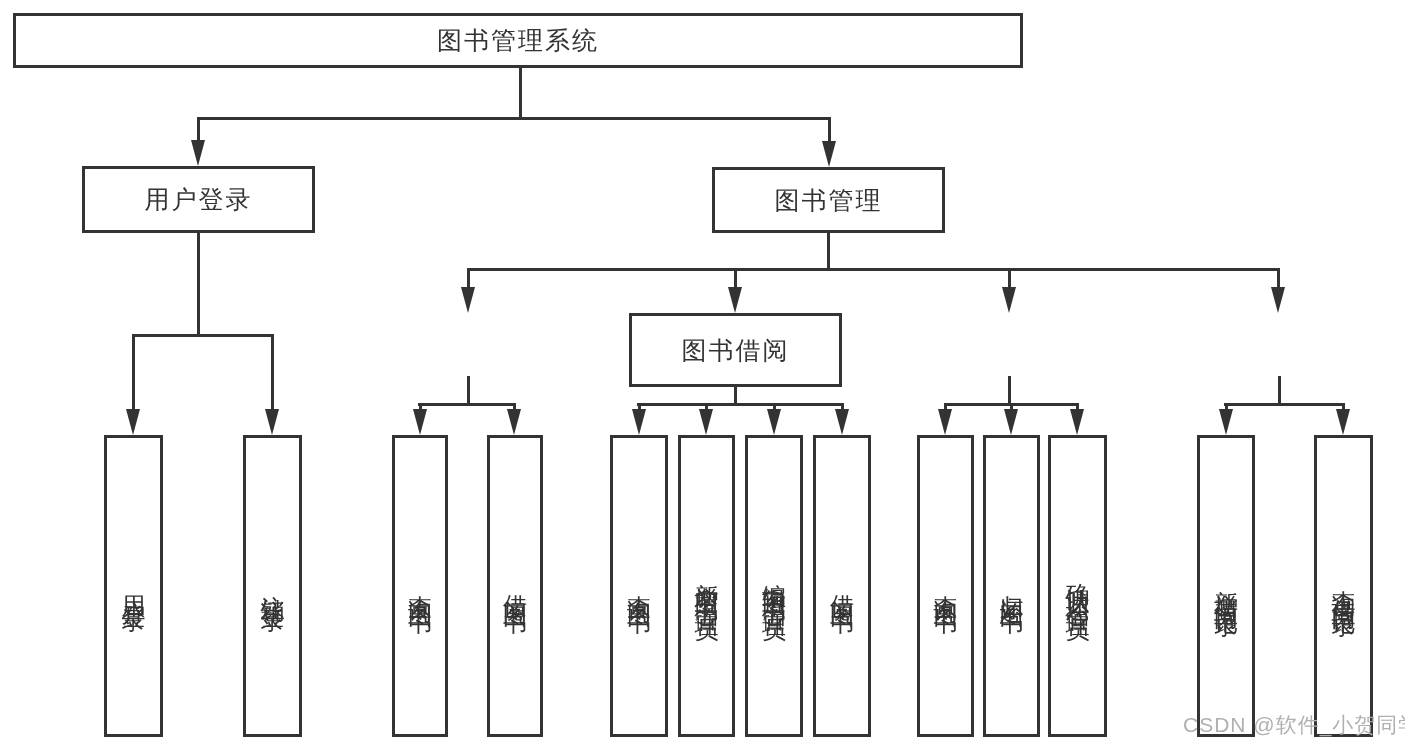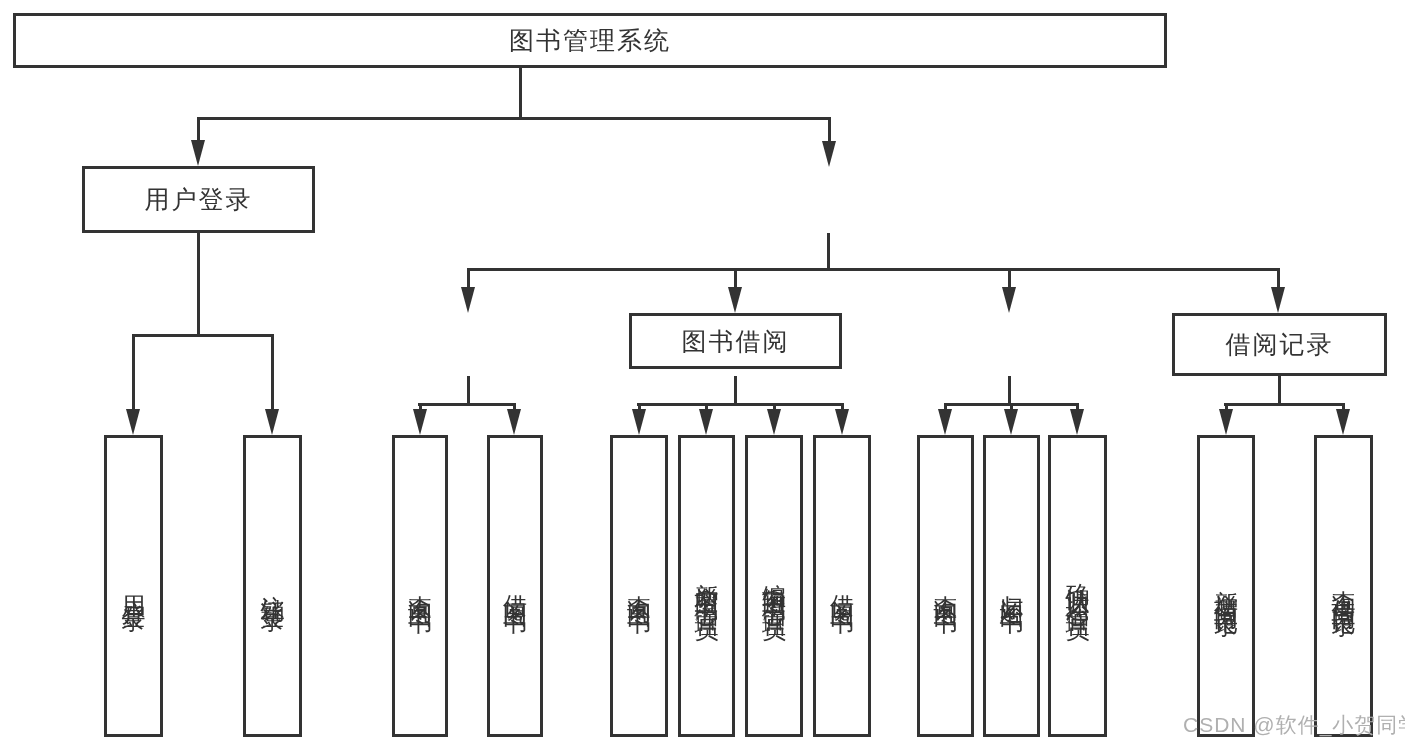--- a/index.html
+++ b/index.html
@@ -114,26 +114,26 @@
   <div class="line" style="left:1076px; top:403px; width:3px; height:10px"></div>
   <div class="arrow" style="left:1070px; top:409px"></div>
 
   <div class="line" style="left:1278px; top:376px; width:3px; height:29px"></div>
   <div class="line" style="left:1224px; top:403px; width:121px; height:3px"></div>
   <div class="line" style="left:1225px; top:403px; width:3px; height:10px"></div>
   <div class="arrow" style="left:1219px; top:409px"></div>
   <div class="line" style="left:1342px; top:403px; width:3px; height:10px"></div>
   <div class="arrow" style="left:1336px; top:409px"></div>
 
-  <div class="box hbox" style="left:13px; top:13px; width:1154px; height:55px">图书管理系统</div>
+  <div class="box hbox" style="left:13px; top:13px; width:1010px; height:55px">图书管理系统</div>
 
   <div class="box hbox" style="left:82px; top:166px; width:233px; height:67px">用户登录</div>
+  <div class="box hbox" style="left:712px; top:167px; width:233px; height:66px">图书管理</div>
 
-  <div class="box hbox" style="left:629px; top:313px; width:213px; height:56px">图书借阅</div>
-  <div class="box hbox" style="left:1172px; top:313px; width:215px; height:63px">借阅记录</div>
+  <div class="box hbox" style="left:629px; top:313px; width:213px; height:74px">图书借阅</div>
 
   <div class="box vbox" style="left:104px; top:435px; width:59px; height:302px">用户登录</div>
   <div class="box vbox" style="left:243px; top:435px; width:59px; height:302px">注销登录</div>
 
   <div class="box vbox" style="left:392px; top:435px; width:56px; height:302px">查询图书</div>
   <div class="box vbox" style="left:487px; top:435px; width:56px; height:302px">借阅图书</div>
 
   <div class="box vbox" style="left:610px; top:435px; width:58px; height:302px">查询图书</div>
   <div class="box vbox" style="left:678px; top:435px; width:57px; height:302px">新增图书（管理员）</div>
   <div class="box vbox" style="left:745px; top:435px; width:58px; height:302px">编辑图书（管理员）</div>

